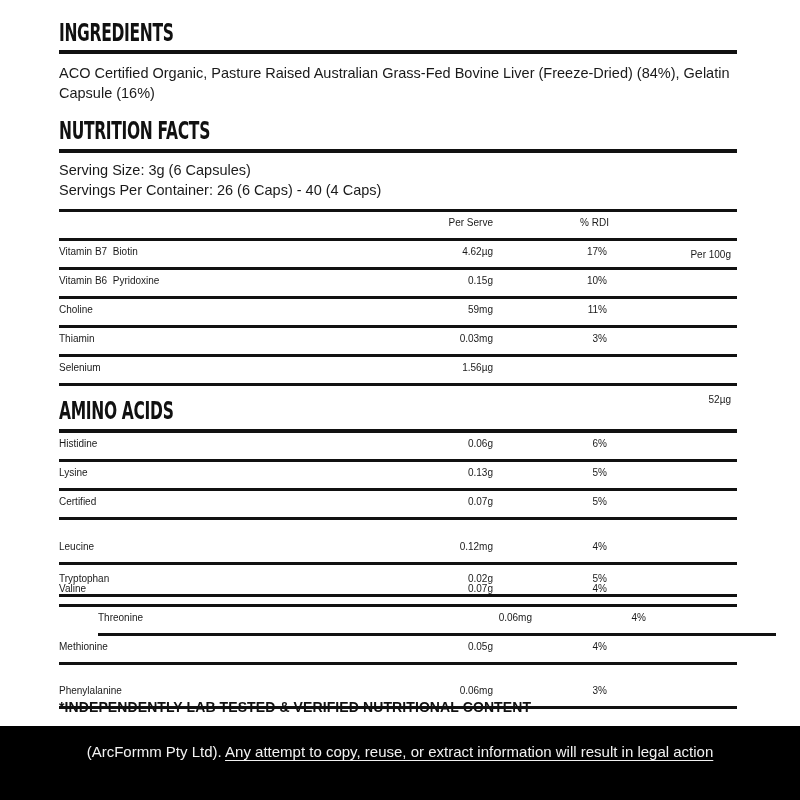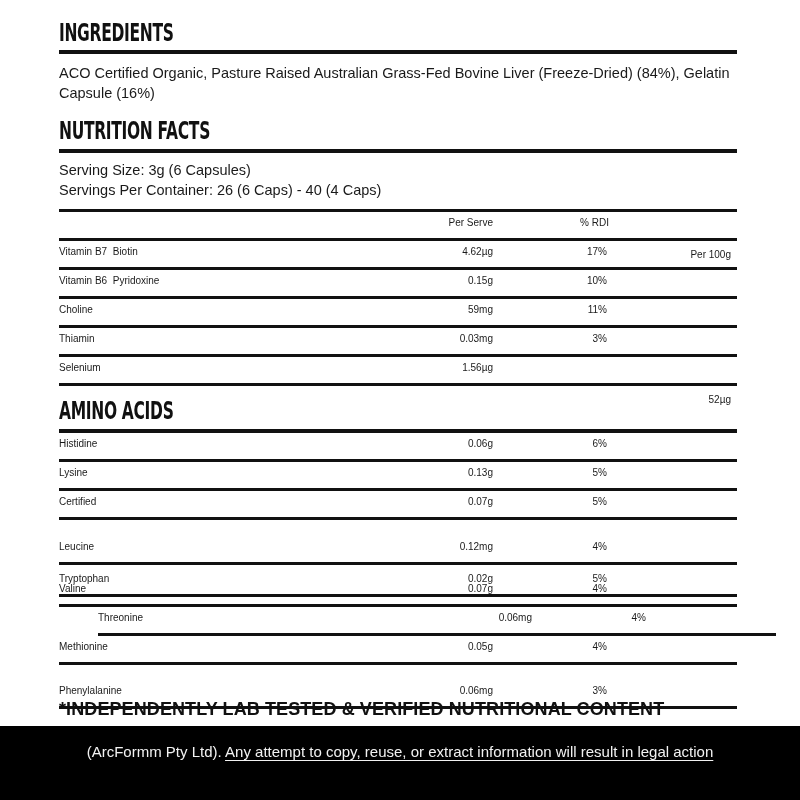--- a/index.html
+++ b/index.html
@@ -42,21 +42,21 @@
     .row .c-name { position: absolute; left: 0; top: 5px; }
     .row .c-serve { position: absolute; right: 244px; top: 5px; text-align: right; }
     .row .c-rdi { position: absolute; right: 130px; top: 5px; text-align: left; }
     .row .c-100 { position: absolute; right: 6px; top: 5px; text-align: right; margin-top: 32px; }
 
     #amino-title { position: absolute; top: 396px; left: 0; }
     #amino-rule { position: absolute; top: 429px; left: 0; }
 
     #disclaimer {
       position: absolute; top: 699px; left: 0;
-      font-size: 18px; font-weight: bold; color: #111111; letter-spacing: 0.1px;
+      font-size: 14px; font-weight: bold; color: #111111; letter-spacing: 0.1px;
     }
 
     .footer {
       position: absolute; left: 0; top: 726px; width: 800px; height: 74px;
       background: #000000; color: #f2f2f2;
       font-size: 15px; line-height: 22px; text-align: center;
       padding-top: 15px;
     }
     .footer .u { text-decoration: underline; text-underline-offset: 3px; }
     .copyright-icon {

